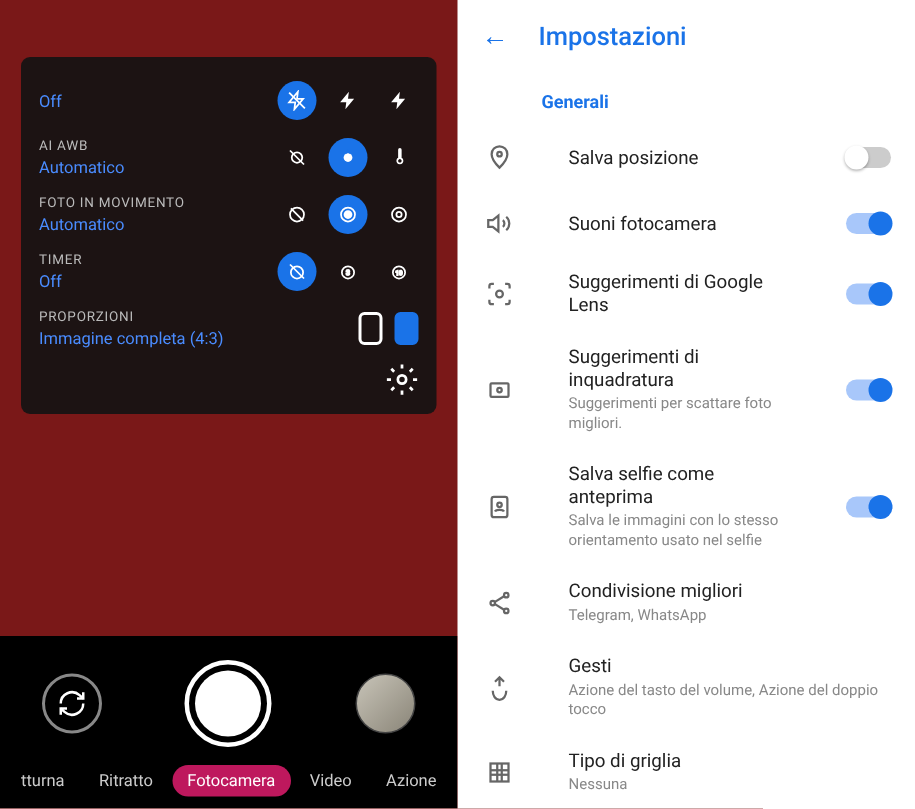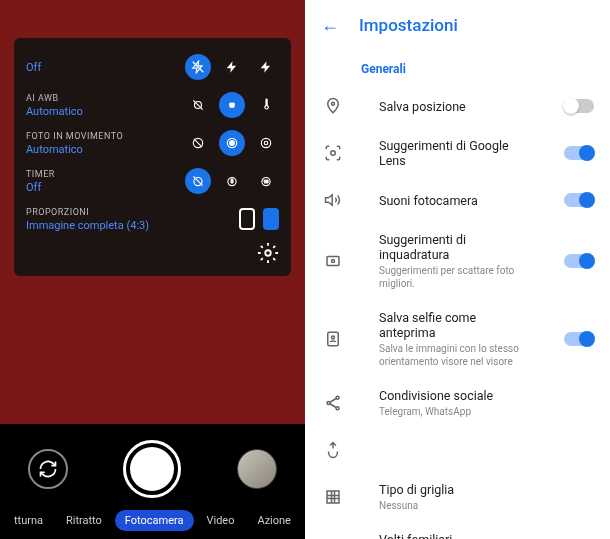--- a/index.html
+++ b/index.html
@@ -19,21 +19,21 @@
 .gear-row{display:flex;justify-content:flex-end;padding:4px 0 2px}
 .gear{width:22px;height:22px;color:#fff}
 .bottom{position:absolute;bottom:0;left:0;right:0;background:#000;padding:10px 0 8px}
 .controls{display:flex;align-items:center;justify-content:space-around;padding:6px 0 12px}
 .btn-sm{width:40px;height:40px;border:2px solid #888;border-radius:50%;display:flex;align-items:center;justify-content:center}
 .shutter{width:58px;height:58px;border:3px solid #fff;border-radius:50%;display:flex;align-items:center;justify-content:center}
 .shutter-inner{width:44px;height:44px;background:#fff;border-radius:50%}
 .thumb{width:40px;height:40px;border-radius:50%;background:linear-gradient(135deg,#c8c4b8,#8a8578);border:1px solid #444}
 .modes{display:flex;align-items:flex-start;justify-content:space-between;padding:0 4px}
 .mode{font-size:11px;color:#ccc;padding:4px 10px;border-radius:12px;white-space:nowrap}
-.mode.active{background:#1d4ed8;color:#fff}
+.mode.active{background:#be185d;color:#fff}
 .right{width:305px;height:539px;background:#fff;overflow:hidden}
 .hdr{display:flex;align-items:center;padding:14px 16px;gap:20px}
 .back{color:#1a73e8;font-size:18px}
 .title{color:#1a73e8;font-size:17px;font-weight:500}
 .section{padding:4px 0}
 .sec-label{color:#1a73e8;font-size:12px;padding:8px 16px 8px 56px;font-weight:700}
 .set-row{display:flex;align-items:center;padding:10px 16px;gap:34px;min-height:44px}
 .set-ico{width:24px;display:flex;align-items:center;justify-content:center;color:#666;flex-shrink:0}
 .set-ico svg{width:18px;height:18px}
 .set-text{flex:1;display:flex;flex-direction:column;gap:2px}
@@ -208,39 +208,39 @@
         </div>
       <div class="set-text">
           <span class="set-title">Salva posizione</span>
         </div>
       <div class="toggle off"></div>
     </div>
 
     <div class="set-row">
       <div class="set-ico">
           <svg viewBox="0 0 24 24" fill="none" stroke="currentColor" stroke-width="2">
+            <path d="M11 5L6 9H2v6h4l5 4V5z"></path>
+            <path d="M15 9a4 4 0 0 1 0 6M18 6a8 8 0 0 1 0 12"></path>
+          </svg>
+        </div>
+      <div class="set-text">
+          <span class="set-title">Suoni fotocamera</span>
+        </div>
+      <div class="toggle on"></div>
+    </div>
+
+    <div class="set-row">
+      <div class="set-ico">
+          <svg viewBox="0 0 24 24" fill="none" stroke="currentColor" stroke-width="2">
             <circle cx="12" cy="12" r="3"></circle>
             <path d="M3 7V5a2 2 0 0 1 2-2h2M17 3h2a2 2 0 0 1 2 2v2M21 17v2a2 2 0 0 1-2 2h-2M7 21H5a2 2 0 0 1-2-2v-2"></path>
           </svg>
         </div>
       <div class="set-text">
           <span class="set-title">Suggerimenti di Google Lens</span>
-        </div>
-      <div class="toggle on"></div>
-    </div>
-
-    <div class="set-row">
-      <div class="set-ico">
-          <svg viewBox="0 0 24 24" fill="none" stroke="currentColor" stroke-width="2">
-            <path d="M11 5L6 9H2v6h4l5 4V5z"></path>
-            <path d="M15 9a4 4 0 0 1 0 6M18 6a8 8 0 0 1 0 12"></path>
-          </svg>
-        </div>
-      <div class="set-text">
-          <span class="set-title">Suoni fotocamera</span>
         </div>
       <div class="toggle on"></div>
     </div>
 
     <div class="set-row">
       <div class="set-ico">
           <svg viewBox="0 0 24 24" fill="none" stroke="currentColor" stroke-width="2">
             <rect x="4" y="6" width="16" height="12" rx="1"></rect>
             <circle cx="12" cy="12" r="2"></circle>
           </svg>
@@ -255,46 +255,50 @@
     <div class="set-row">
       <div class="set-ico">
           <svg viewBox="0 0 24 24" fill="none" stroke="currentColor" stroke-width="2">
             <rect x="5" y="3" width="14" height="18" rx="2"></rect>
             <circle cx="12" cy="10" r="2"></circle>
             <path d="M8 16c1-2 7-2 8 0"></path>
           </svg>
         </div>
       <div class="set-text">
           <span class="set-title">Salva selfie come anteprima</span>
-          <span class="set-sub">Salva le immagini con lo stesso orientamento visore nel visore</span>
+          <span class="set-sub">Salva le immagini con lo stesso orientamento usato nel selfie</span>
         </div>
       <div class="toggle on"></div>
     </div>
 
     <div class="set-row">
       <div class="set-ico">
           <svg viewBox="0 0 24 24" fill="none" stroke="currentColor" stroke-width="2">
             <circle cx="18" cy="5" r="2"></circle>
             <circle cx="6" cy="12" r="2"></circle>
             <circle cx="18" cy="19" r="2"></circle>
             <line x1="8" y1="11" x2="16" y2="6"></line>
             <line x1="8" y1="13" x2="16" y2="18"></line>
           </svg>
         </div>
       <div class="set-text">
-          <span class="set-title">Condivisione sociale</span>
+          <span class="set-title">Condivisione migliori</span>
           <span class="set-sub">Telegram, WhatsApp</span>
         </div>
     </div>
 
     <div class="set-row">
       <div class="set-ico">
           <svg viewBox="0 0 24 24" fill="none" stroke="currentColor" stroke-width="2">
             <path d="M12 2v8M8 6l4-4 4 4M6 14c0 4 2 8 6 8s6-4 6-8"></path>
           </svg>
+        </div>
+      <div class="set-text">
+          <span class="set-title">Gesti</span>
+          <span class="set-sub">Azione del tasto del volume, Azione del doppio tocco</span>
         </div>
     </div>
 
     <div class="set-row">
       <div class="set-ico">
           <svg viewBox="0 0 24 24" fill="none" stroke="currentColor" stroke-width="2">
             <rect x="4" y="4" width="16" height="16"></rect>
             <line x1="4" y1="10" x2="20" y2="10"></line>
             <line x1="4" y1="14" x2="20" y2="14"></line>
             <line x1="10" y1="4" x2="10" y2="20"></line>

